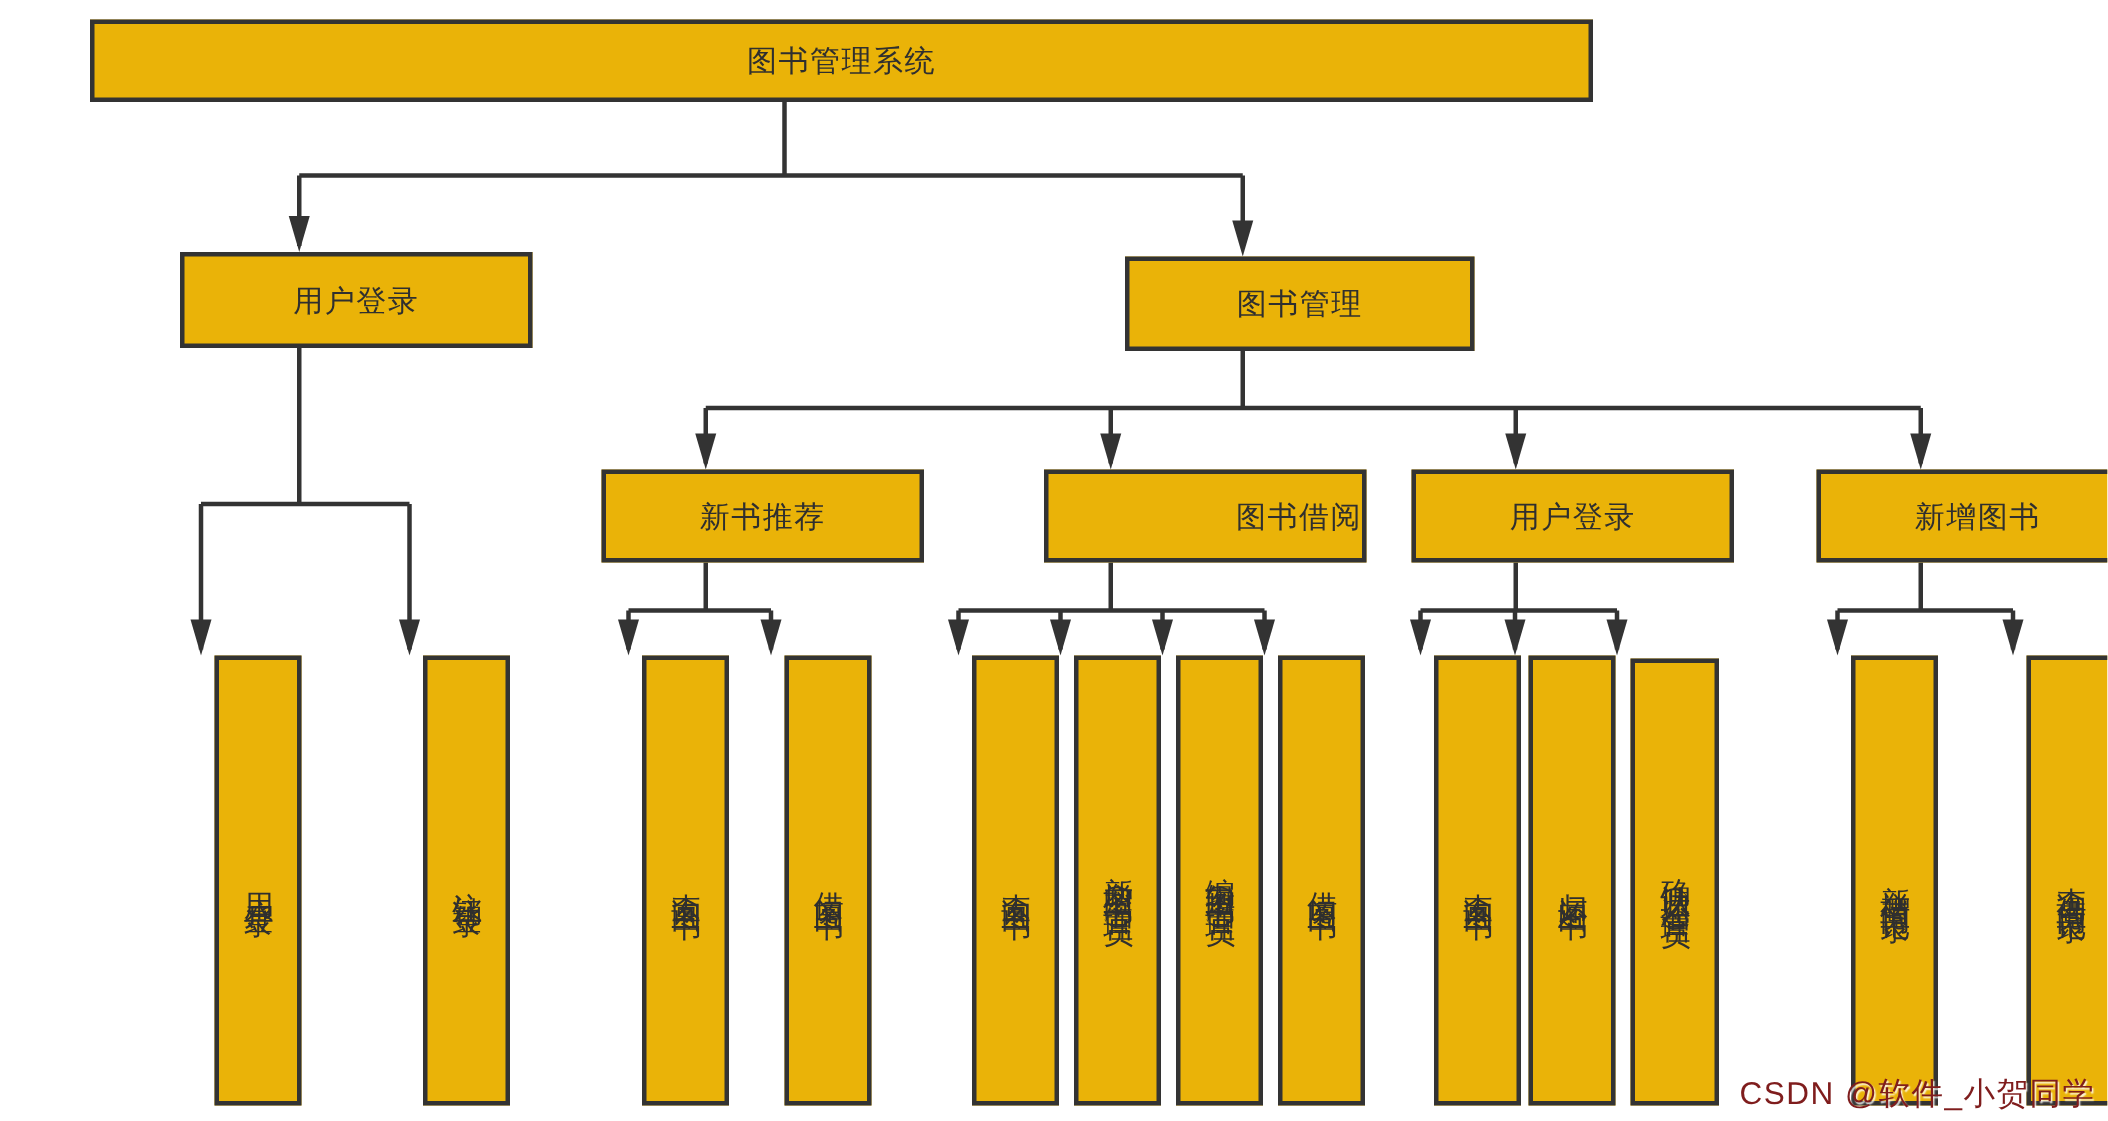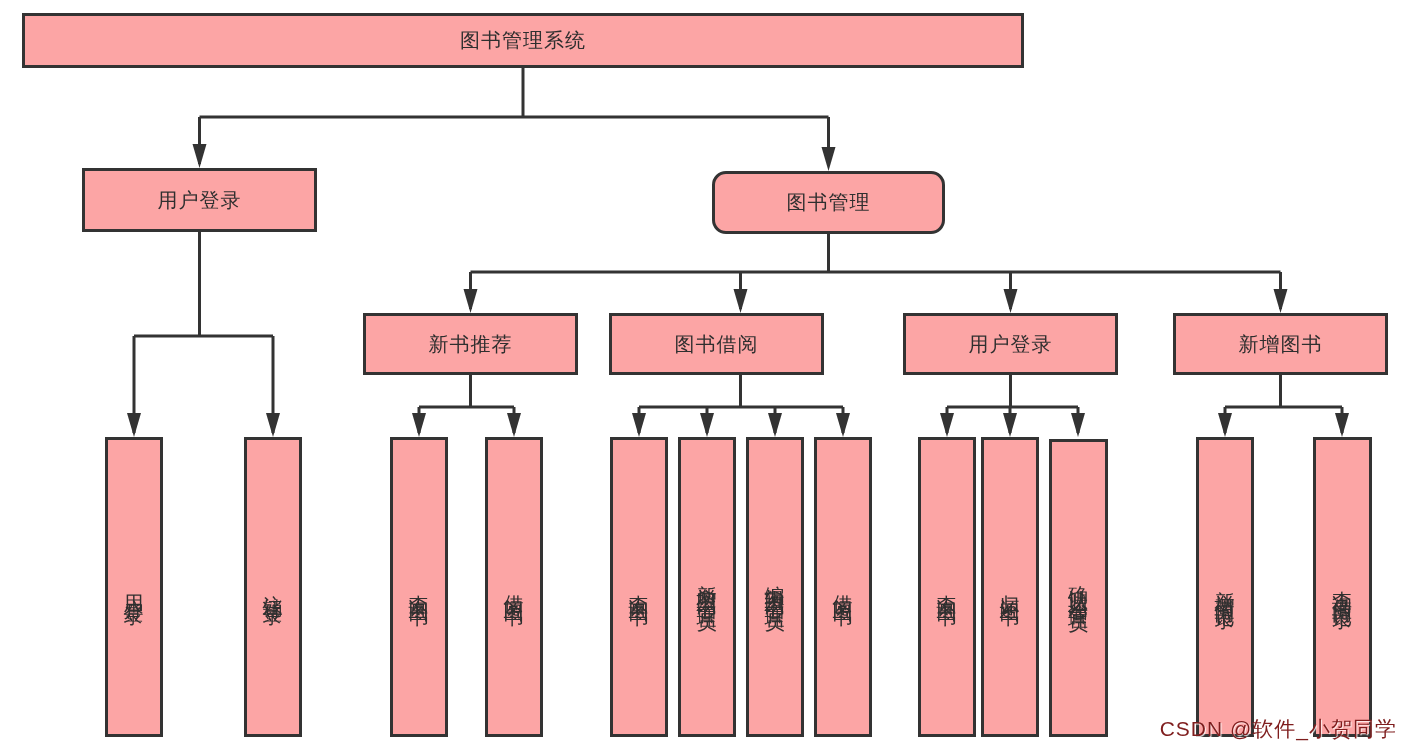--- a/index.html
+++ b/index.html
@@ -8,26 +8,27 @@
     width:1405px;height:747px;
     background:#ffffff;
     font-family:"Liberation Sans","DejaVu Sans",sans-serif;
     overflow:hidden;
   }
   .wires{position:absolute;left:0;top:0;width:1405px;height:747px;}
   .node{
     position:absolute;
     box-sizing:border-box;
     border:3px solid #333333;
-    background:#fca5a5;
+    background:#eab308;
     display:flex;align-items:center;justify-content:center;
     color:#2f2f2f;
     font-size:20px;
     letter-spacing:1px;
     text-align:center;
+    margin-left:38px;
   }
   .node.v span{
     writing-mode:vertical-rl;
     text-orientation:mixed;
     letter-spacing:4px;
     line-height:1;
   }
   .watermark{
     position:absolute;
     right:8px;bottom:4px;
@@ -109,28 +110,28 @@
     </g>
   </svg>
 
   <div class="node" style="left:22px;top:13px;width:1002px;height:55px;">
     <span>图书管理系统</span>
   </div>
 
   <div class="node" style="left:82px;top:168px;width:235px;height:64px;">
     <span>用户登录</span>
   </div>
-  <div class="node" style="left:712px;top:171px;width:233px;height:63px;border-radius:14px;">
+  <div class="node" style="left:712px;top:171px;width:233px;height:63px;">
     <span>图书管理</span>
   </div>
 
   <div class="node" style="left:363px;top:313px;width:215px;height:62px;">
     <span>新书推荐</span>
   </div>
-  <div class="node" style="left:609px;top:313px;width:215px;height:62px;">
+  <div class="node" style="left:658px;top:313px;width:215px;height:62px;justify-content:flex-end;">
     <span>图书借阅</span>
   </div>
   <div class="node" style="left:903px;top:313px;width:215px;height:62px;">
     <span>用户登录</span>
   </div>
   <div class="node" style="left:1173px;top:313px;width:215px;height:62px;">
     <span>新增图书</span>
   </div>
 
   <div class="node v" style="left:105px;top:437px;width:58px;height:300px;">

